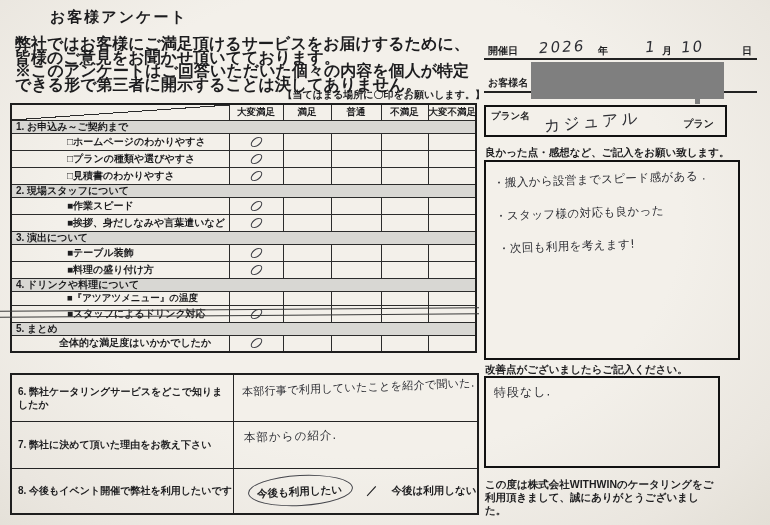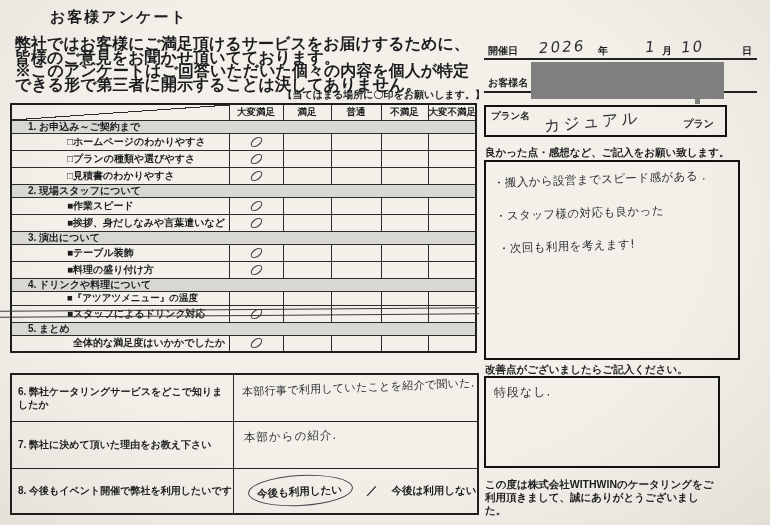--- a/index.html
+++ b/index.html
@@ -26,25 +26,25 @@
   table.survey td, table.survey th {
     border: 1.2px solid #2b2b2b; padding: 0; font-size: 10px;
     overflow: hidden; white-space: nowrap;
   }
   table.survey th { font-size: 9.5px; font-weight: bold; text-align: center; height: 16px; }
   th.diag {
     background: linear-gradient(to bottom right, transparent 48.3%, #2a2a2a 48.3%, #2a2a2a 51.7%, transparent 51.7%);
   }
   tr.section td {
     background: #d8d7d3; font-weight: bold; height: 13px;
-    padding-left: 16px; line-height: 12px;
+    padding-left: 4px; line-height: 12px;
   }
   tr.item td { height: 17px; }
   tr.item td.lbl { font-weight: bold; padding-left: 55px; }
-  tr.item td.lbl.less-indent { padding-left: 61px; }
+  tr.item td.lbl.less-indent { padding-left: 47px; }
   tr.item.struck td { height: 12px; font-size: 9.5px; }
   td.rate { text-align: center; vertical-align: middle; }
   .oval {
     display: inline-block; width: 13px; height: 8px;
     border: 1.5px solid #3a3b42; border-radius: 50%;
     transform: rotate(-38deg); margin-top: 2px;
   }
   .strike-overlay {
     left: 0; top: 309px; width: 479px; height: 7px;
     border-top: 1.4px solid #3a3a3a; border-bottom: 1.4px solid #3a3a3a;

